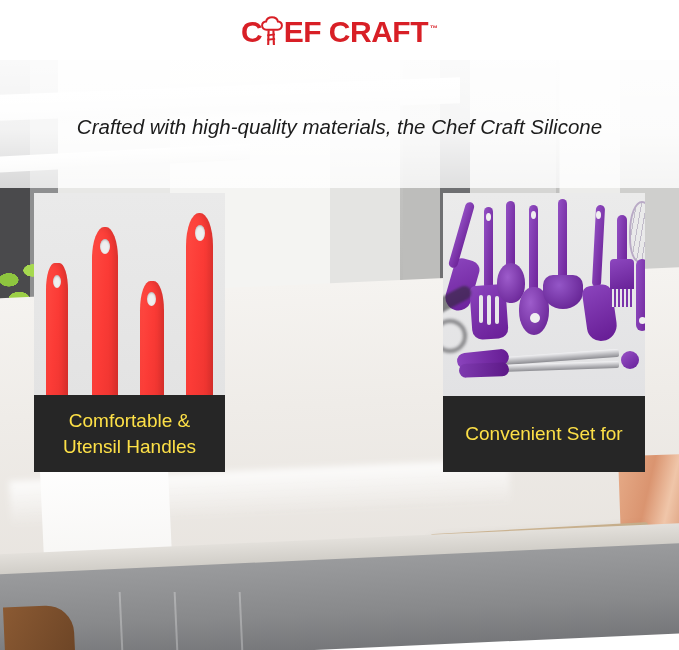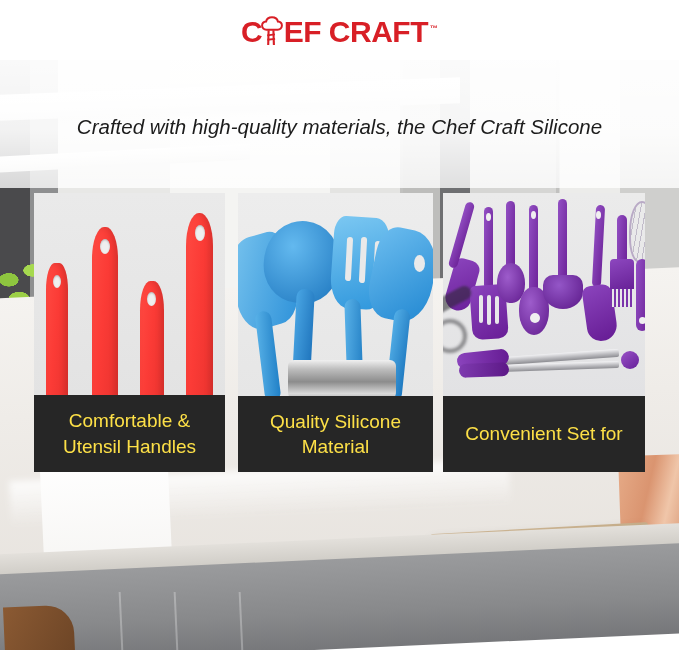--- a/index.html
+++ b/index.html
@@ -306,46 +306,20 @@
 
         <div class="r-handle" style="left:152px;top:20px;width:27px;height:200px;"></div>
         <div class="r-hole" style="left:161px;top:32px;width:10px;height:16px;"></div>
       </div>
       <div class="panel-cap">
         <span>Comfortable &amp;</span>
         <span>Utensil Handles</span>
       </div>
     </div>
 
-    <div class="panel" id="panel-2">
-      <div class="panel-img" style="background:linear-gradient(180deg,#ededed,#e6e6e6)">
-
-        <div class="b-shape" style="left:-6px;top:42px;width:62px;height:92px;background:linear-gradient(120deg,#7fc8f0,#2a8fd8);border-radius:48% 22% 40% 30%;transform:rotate(-16deg)"></div>
-        <div class="b-shape" style="left:22px;top:118px;width:16px;height:90px;background:linear-gradient(95deg,#59b2e8,#1f7fc6);border-radius:8px;transform:rotate(-7deg)"></div>
-
-        <div class="b-shape" style="left:26px;top:28px;width:76px;height:82px;background:radial-gradient(ellipse at 36% 32%,#63b9ef,#1b74bd);border-radius:50% 50% 46% 46%;transform:rotate(6deg)"></div>
-        <div class="b-shape" style="left:56px;top:96px;width:18px;height:110px;background:linear-gradient(95deg,#4aa6e4,#1a6fb8);border-radius:8px;transform:rotate(3deg)"></div>
-
-        <div class="b-shape" style="left:94px;top:24px;width:56px;height:92px;background:linear-gradient(160deg,#7cc8f2,#2e96dc);border-radius:20% 26% 34% 34%;transform:rotate(4deg)"></div>
-        <div class="b-shape" style="left:108px;top:44px;width:6px;height:44px;background:#e9e9e9;border-radius:4px;transform:rotate(3deg)"></div>
-        <div class="b-shape" style="left:122px;top:44px;width:6px;height:46px;background:#e9e9e9;border-radius:4px;transform:rotate(3deg)"></div>
-        <div class="b-shape" style="left:136px;top:48px;width:6px;height:42px;background:#e9e9e9;border-radius:4px;transform:rotate(3deg)"></div>
-        <div class="b-shape" style="left:108px;top:106px;width:16px;height:100px;background:linear-gradient(95deg,#5bb3e9,#1f7cc2);border-radius:8px;transform:rotate(-2deg)"></div>
-
-        <div class="b-shape" style="left:134px;top:36px;width:62px;height:92px;background:linear-gradient(135deg,#6cbdef,#2288d2);border-radius:30% 46% 42% 36%;transform:rotate(12deg)"></div>
-        <div class="b-shape" style="left:152px;top:116px;width:16px;height:92px;background:linear-gradient(95deg,#54afe7,#1c77bf);border-radius:8px;transform:rotate(6deg)"></div>
-        <div class="b-shape" style="left:176px;top:62px;width:11px;height:17px;background:#eaeaea;border-radius:50%"></div>
-
-        <div class="b-holder"></div>
-      </div>
-      <div class="panel-cap">
-        <span>Quality Silicone</span>
-        <span>Material</span>
-      </div>
-    </div>
 
     <div class="panel" id="panel-3">
       <div class="panel-img" style="background:linear-gradient(180deg,#ebebeb,#e2e2e4)">
 
         <div class="p-shape" style="left:6px;top:66px;width:26px;height:52px;background:linear-gradient(140deg,#8b44bd,#6a1f99);border-radius:8px 10px 14px 14px;transform:rotate(16deg)"></div>
         <div class="p-shape" style="left:14px;top:8px;width:9px;height:68px;background:linear-gradient(95deg,#9350c4,#6d2399);border-radius:5px;transform:rotate(16deg)"></div>
 
         <div class="p-shape" style="left:41px;top:14px;width:9px;height:82px;background:linear-gradient(95deg,#9350c4,#6d2399);border-radius:5px"></div>
         <div class="p-hole" style="left:43px;top:20px;width:5px;height:8px"></div>
         <div class="p-shape" style="left:28px;top:92px;width:36px;height:54px;background:linear-gradient(150deg,#8b44bd,#681d96);border-radius:6px 6px 10px 10px;transform:rotate(-4deg)"></div>

